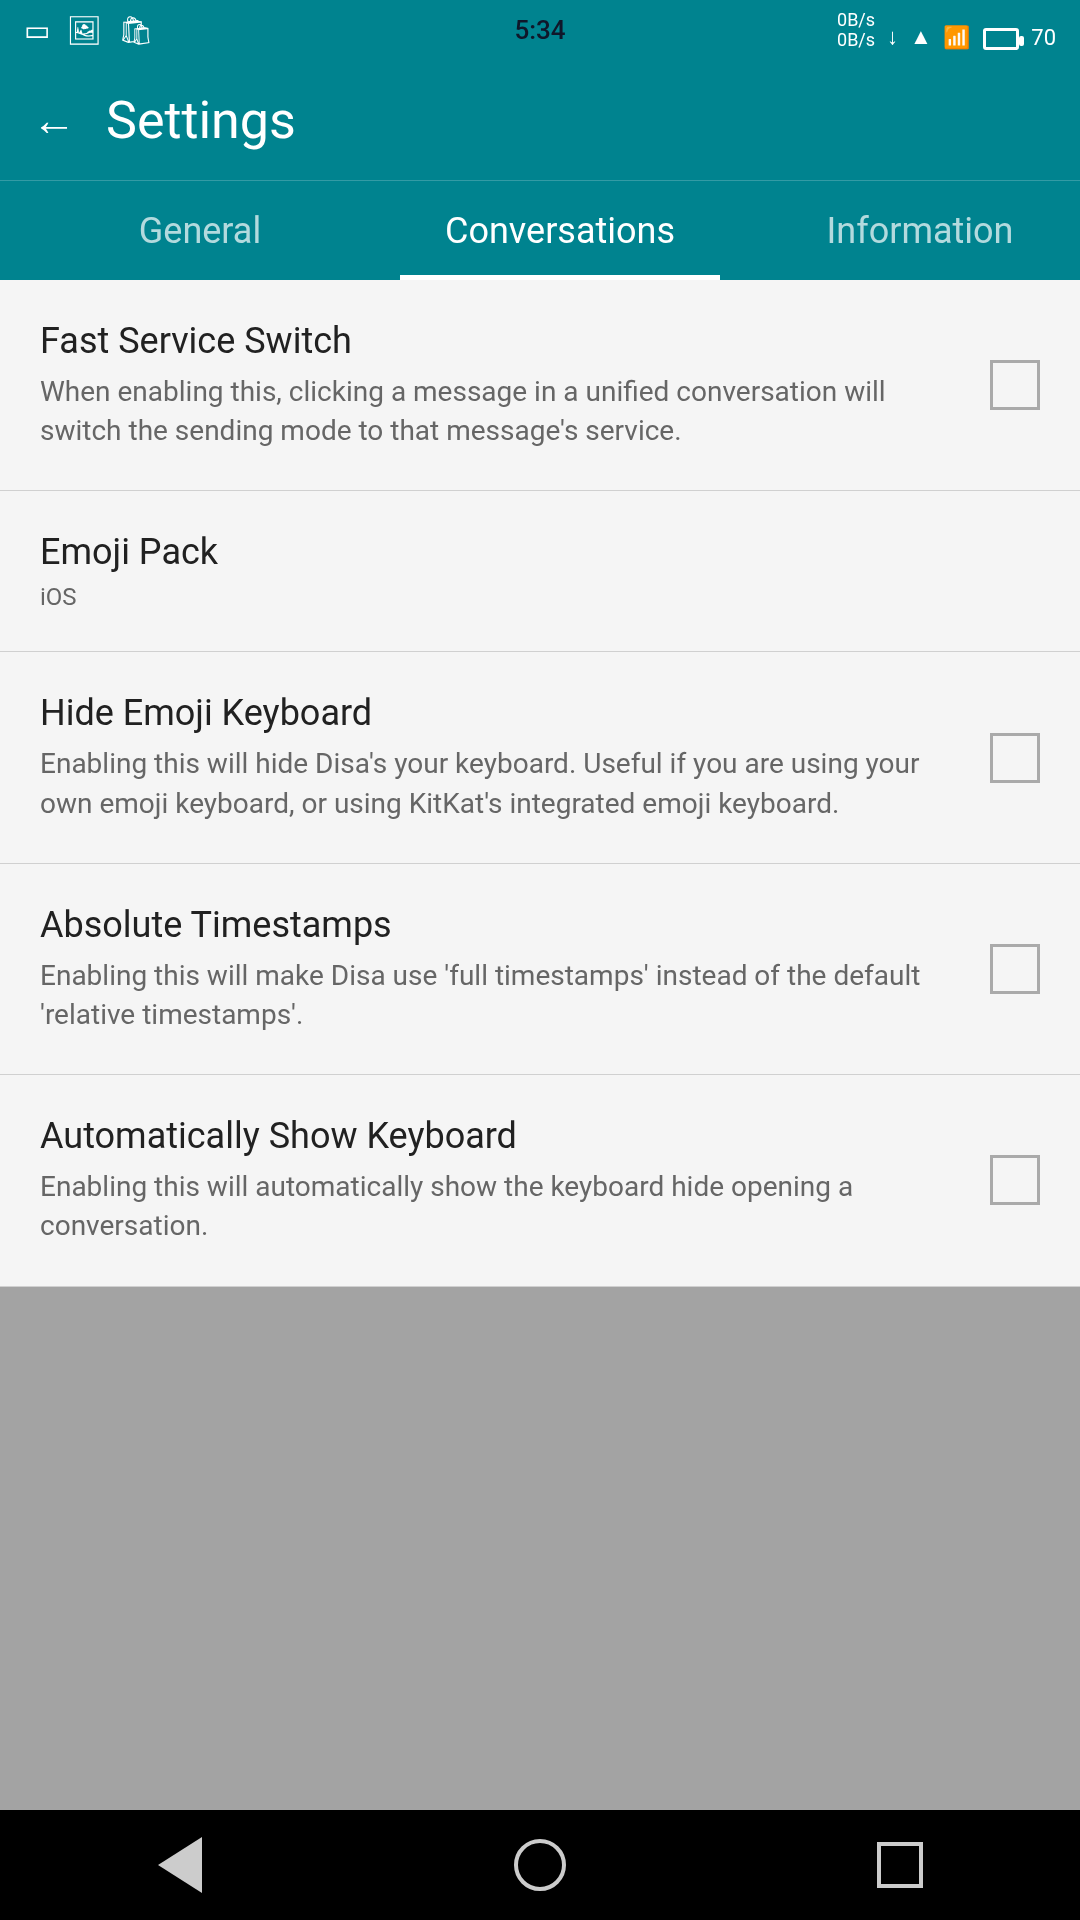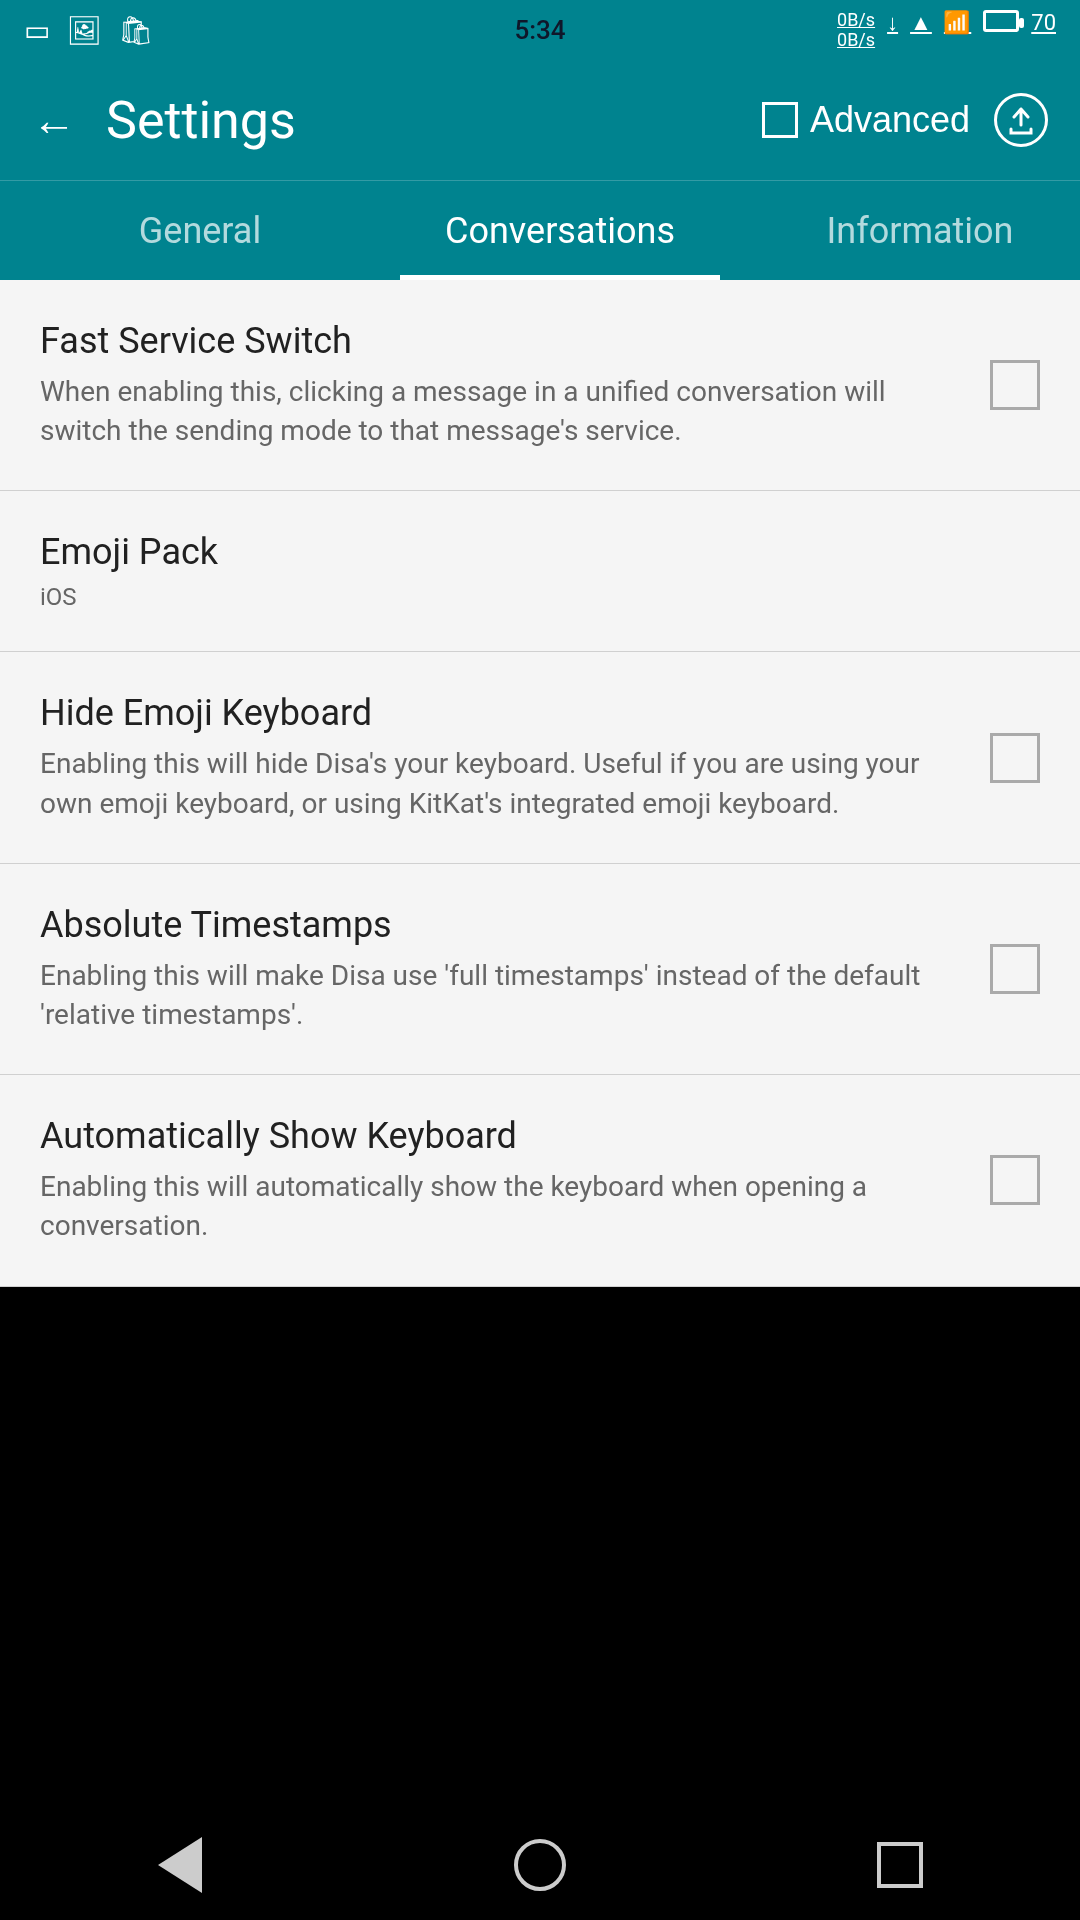--- a/index.html
+++ b/index.html
@@ -25,24 +25,23 @@
       color: white;
       font-size: 28px;
     }
     .status-bar-left {
       display: flex;
       align-items: center;
       gap: 16px;
     }
     .status-bar-right {
       display: flex;
-      align-items: flex-start;
+      align-items: flex-end;
       gap: 12px;
       font-size: 22px;
-      text-decoration: underline;
     }
     .status-time {
       position: absolute;
       left: 50%;
       transform: translateX(-50%);
       font-size: 26px;
       font-weight: 500;
       color: #0f172a;
     }
 
@@ -130,21 +129,21 @@
       bottom: 0;
       left: 0;
       right: 0;
       height: 5px;
       background: white;
     }
 
     
     .content {
       flex: 1;
-      background: #000000;
+      background: #a3a3a3;
     }
 
     .setting-item {
       background: #f5f5f5;
       padding: 40px 40px;
       border-bottom: 1px solid #d0d0d0;
       display: flex;
       align-items: center;
       justify-content: space-between;
       min-height: 140px;
@@ -247,32 +246,20 @@
     <span style="width:36px;height:22px;border:3px solid white;border-radius:3px;display:inline-block;position:relative;">
       <span style="position:absolute;right:-8px;top:5px;width:5px;height:10px;background:white;border-radius:2px;"></span>
     </span>
     <span style="font-size:22px;">70</span>
   </div>
 </div>
 
 <div class="app-bar">
   <span class="back-arrow">←</span>
   <span class="app-bar-title">Settings</span>
-  <div class="app-bar-actions">
-    <button class="advanced-btn">
-      <span class="checkbox-icon"></span>
-      <span>Advanced</span>
-    </button>
-    <div class="upload-icon">
-      <svg width="30" height="30" viewBox="0 0 30 30" fill="none">
-        <path d="M15 4 L15 20 M8 12 L15 4 L22 12" stroke="white" stroke-width="3" stroke-linecap="round" stroke-linejoin="round"></path>
-        <path d="M5 24 L5 28 L25 28 L25 24" stroke="white" stroke-width="3" stroke-linecap="round"></path>
-      </svg>
-    </div>
-  </div>
 </div>
 
 <div class="tabs">
   <div class="tab">
     <span>General</span>
   </div>
   <div class="tab active">
     <span>Conversations</span>
   </div>
   <div class="tab">
@@ -307,21 +294,21 @@
     <div class="setting-item-info">
       <div class="setting-title">Absolute Timestamps</div>
       <div class="setting-desc">Enabling this will make Disa use 'full timestamps' instead of the default 'relative timestamps'.</div>
     </div>
     <div class="setting-checkbox"></div>
   </div>
 
   <div class="setting-item">
     <div class="setting-item-info">
       <div class="setting-title">Automatically Show Keyboard</div>
-      <div class="setting-desc">Enabling this will automatically show the keyboard when opening a conversation.</div>
+      <div class="setting-desc">Enabling this will automatically show the keyboard hide opening a conversation.</div>
     </div>
     <div class="setting-checkbox"></div>
   </div>
 
 </div>
 
 <div class="bottom-nav">
   <div class="nav-btn">
     <div class="nav-triangle"></div>
   </div>

